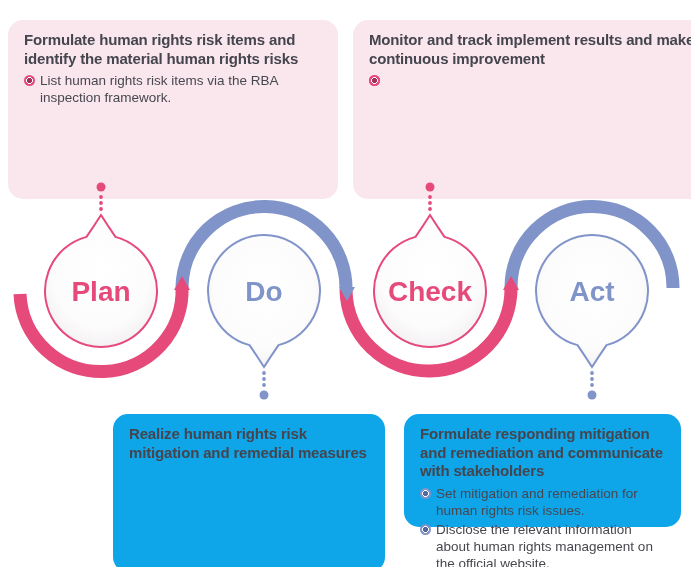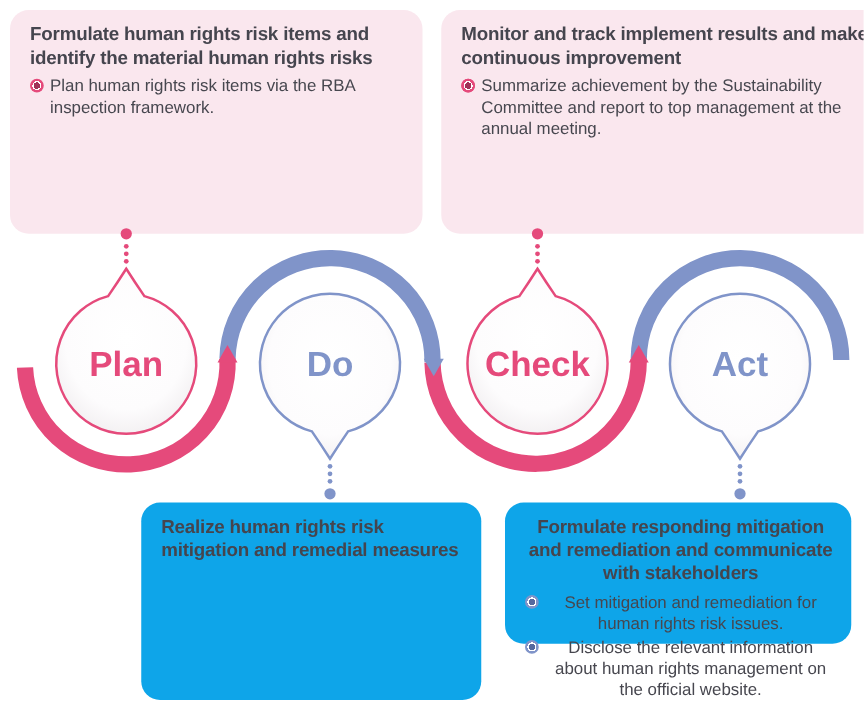--- a/index.html
+++ b/index.html
@@ -1,25 +1,25 @@
 <!DOCTYPE html>
 <html><head>
 <meta charset="utf-8">
 <style>
   html,body { margin:0; padding:0; background:#ffffff; }
   body { font-family:"Liberation Sans", sans-serif; }
   .stage { position:relative; width:691px; height:567px; background:#ffffff; overflow:hidden; }
 
-  .box { position:absolute; border-radius:15px; box-sizing:border-box; padding:11px 12px 10px 16px; }
+  .box { position:absolute; border-radius:15px; box-sizing:border-box; padding:11px 12px 10px 16px;margin-top:12px; }
   .box.pink-bg { background:#fae7ee; }
   .box.blue-bg { background:#0ea5e9; }
   .box-top-left  { left:8px;   top:8px;   width:330px; height:179px; }
   .box-top-right { left:353px; top:8px;   width:362px; height:179px; }
   .box-bot-left  { left:113px; top:402px; width:272px; height:158px; }
-  .box-bot-right { left:404px; top:402px; width:277px; height:113px;text-align:center; }
+  .box-bot-right { left:404px; top:402px; width:277px; height:113px; }
 
   .box h3 { margin:0 0 4px 0; font-size:15px; font-weight:bold; color:#45454e;
             line-height:1.24; letter-spacing:-0.15px; }
   .box ul { margin:0; padding:0; list-style:none; }
   .box li { position:relative; padding-left:16px; margin:0 0 2px 0;
             font-size:13.5px; line-height:1.27; color:#47474f; }
   .bullet { position:absolute; left:0; top:3px; width:11px; height:11px; border-radius:50%; }
   .bullet-pink { background:radial-gradient(circle, #a03158 0 2.6px, #ffffff 2.6px 3.6px, #e54a7b 3.6px 5.5px); }
   .bullet-blue { background:radial-gradient(circle, #56699f 0 2.6px, #ffffff 2.6px 3.6px, #8094c9 3.6px 5.5px); }
 
@@ -39,34 +39,33 @@
 </head>
 <body>
 
 <div class="stage">
 
   <section class="box pink-bg box-top-left">
     <h3>Formulate human rights risk items and identify the material human rights risks</h3>
     <ul>
       <li>
         <span class="bullet bullet-pink"></span>
-        <span>Plan human rights risk items via the RBA inspection framework.</span>
+        <span>List human rights risk items via the RBA inspection framework.</span>
       </li>
     </ul>
   </section>
 
   <section class="box pink-bg box-top-right">
     <h3>Monitor and track implement results and make continuous improvement</h3>
     <ul>
       <li>
         <span class="bullet bullet-pink"></span>
       </li>
       <li>
         <span class="bullet bullet-pink"></span>
-        <span>Summarize achievement by the Sustainability Committee and report to top management at the annual meeting.</span>
       </li>
     </ul>
   </section>
 
   <section class="box blue-bg box-bot-left">
     <h3>Realize human rights risk mitigation and remedial measures</h3>
   </section>
 
   <section class="box blue-bg box-bot-right">
     <h3>Formulate responding mitigation and remediation and communicate with stakeholders</h3>

